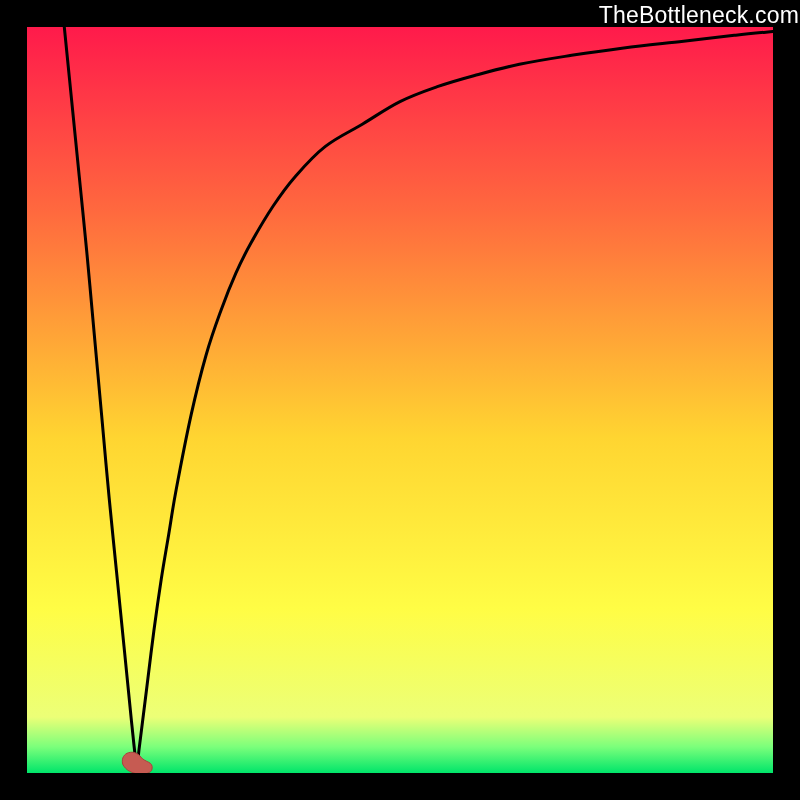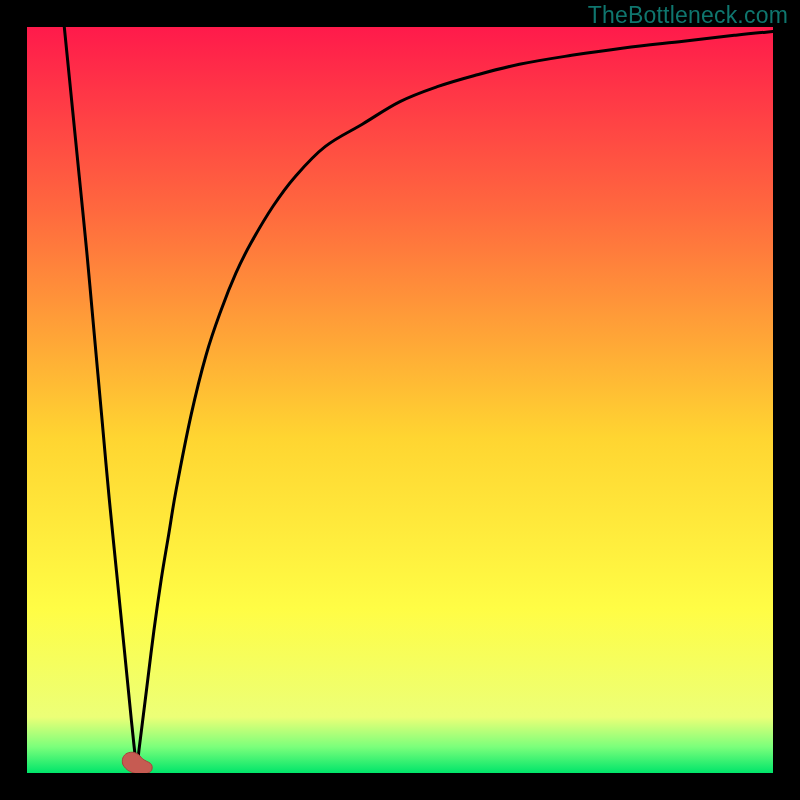--- a/index.html
+++ b/index.html
@@ -13,22 +13,22 @@
   }
   .outer {
     width: 800px;
     height: 800px;
     background: #000;
     position: relative;
   }
   .watermark {
     position: absolute;
     top: 2px;
-    right: 12px;
-    color: #0f766e;
+    right: 1px;
+    color: #ffffff;
     font-size: 23px;
     font-weight: 400;
     letter-spacing: 0.2px;
   }
   .plot-frame {
     position: absolute;
     left: 27px;
     top: 27px;
     width: 746px;
     height: 746px;

